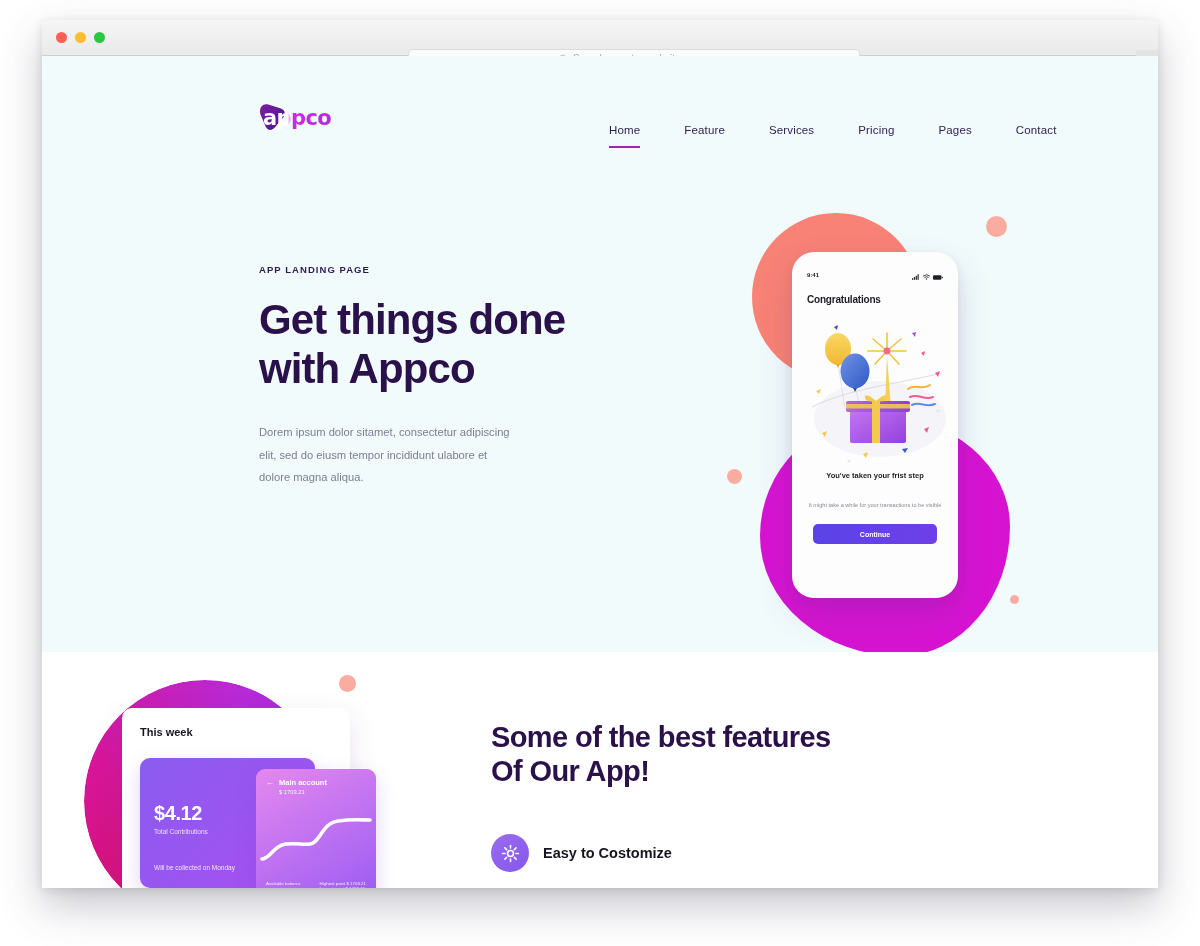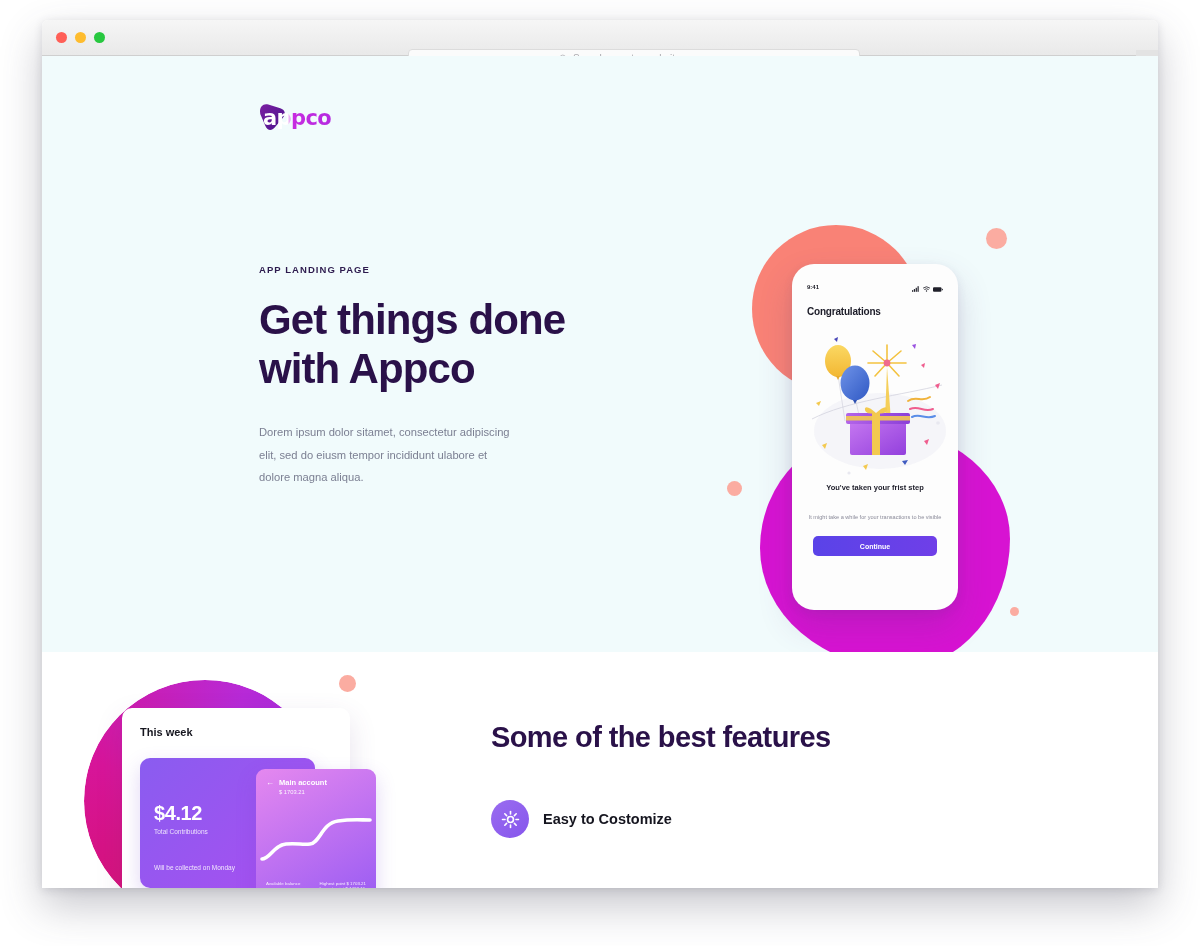--- a/index.html
+++ b/index.html
@@ -134,21 +134,21 @@
     letter-spacing: .2px; cursor: pointer;
   }
   #play-btn {
     width: 33px; height: 33px; border-radius: 50%;
     background: linear-gradient(135deg,#c92ad8,#b429e0);
     border: none; cursor: pointer;
     display: flex; align-items: center; justify-content: center;
   }
 
   
-  #hero-art { position: absolute; left: 640px; top: 140px; width: 400px; height: 440px; }
+  #hero-art { position: absolute; left: 640px; top: 128px; width: 400px; height: 440px; }
   .blob-coral {
     position: absolute; left: 70px; top: 29px;
     width: 168px; height: 168px; border-radius: 50%;
     background: #f98276;
   }
   .blob-magenta {
     position: absolute; left: 78px; top: 232px;
     width: 250px; height: 240px;
     background: #d713d2;
     border-radius: 48% 52% 44% 56% / 50% 46% 54% 50%;
@@ -299,20 +299,28 @@
                   <stop offset="0%" stop-color="#7b1fa2"></stop>
                   <stop offset="100%" stop-color="#4a148c"></stop>
                 </linearGradient>
               </defs>
               <path d="M2 9.5C2 4.2 5.6 1.2 10.3 2.6l12 3.6c4.6 1.4 5.9 5.5 2.8 9.2l-8.4 10.1c-3.1 3.7-7.3 3-9.3-1.5L2.9 13.6A9 9 0 0 1 2 9.5z" fill="url(#lgMark)"></path>
             </svg>
           </span>
           <span class="wordmark">appco</span>
         </div>
 
+        <nav id="main-nav">
+          <span class="nav-item active">Home</span>
+          <span class="nav-item">Feature</span>
+          <span class="nav-item">Services</span>
+          <span class="nav-item">Pricing</span>
+          <span class="nav-item">Pages</span>
+          <span class="nav-item">Contact</span>
+        </nav>
       </header>
 
       <div id="hero-copy">
         <div id="eyebrow">APP LANDING PAGE</div>
         <h1 id="hero-title">
           <span>Get things done</span><br>
           <span>with Appco</span>
         </h1>
         <p id="hero-desc">Dorem ipsum dolor sitamet, consectetur adipiscing elit, sed do eiusm tempor incididunt ulabore et dolore magna aliqua.</p>
       </div>
@@ -480,20 +488,21 @@
               <div class="acct-stat-row">Highest point  $ 1703.21</div>
               <div class="acct-stat-row">Lowest point  $ 1463.16</div>
             </div>
           </div>
         </div>
       </div>
 
       <div id="features-copy">
         <h2 id="features-title">
           <span>Some of the best features</span><br>
+          <span>Of Our App!</span>
         </h2>
 
         <div id="features-list">
           <div class="feature-item">
             <span class="feature-icon">
               <svg width="19" height="19" viewBox="0 0 20 20">
                 <circle cx="10" cy="10" r="3.1" fill="none" stroke="#ffffff" stroke-width="1.7"></circle>
                 <g stroke="#ffffff" stroke-width="1.7" stroke-linecap="round">
                   <line x1="10" y1="1.6" x2="10" y2="4.2"></line>
                   <line x1="10" y1="15.8" x2="10" y2="18.4"></line>

